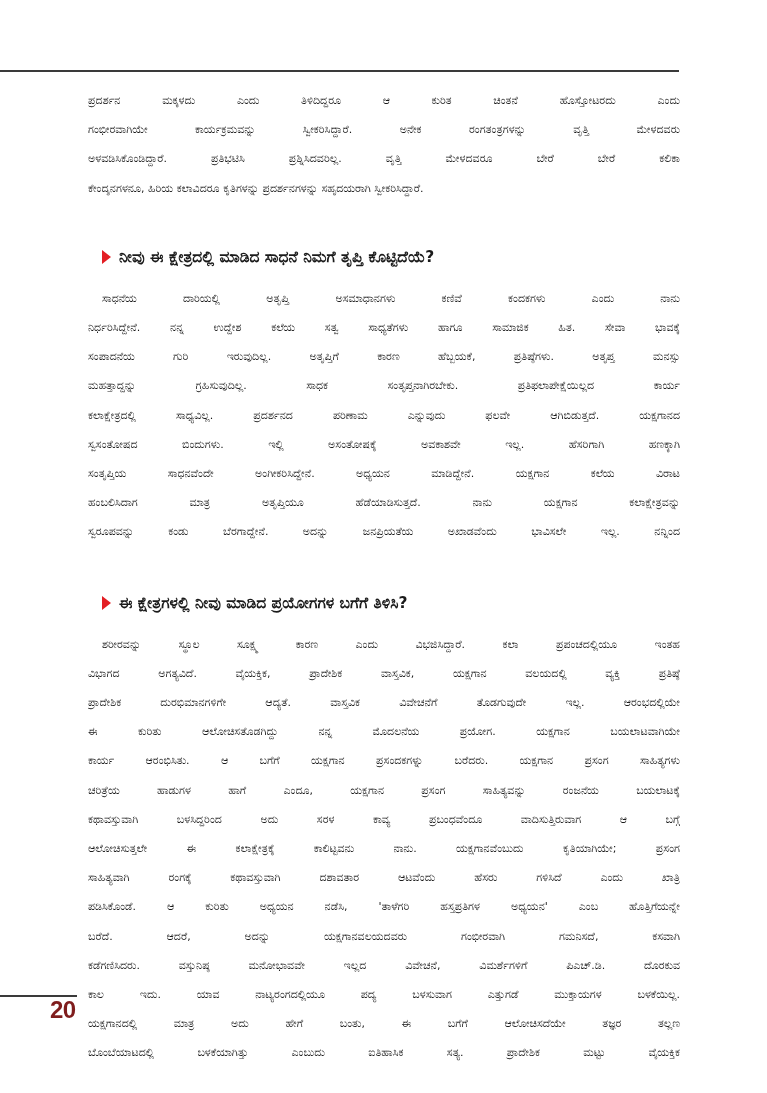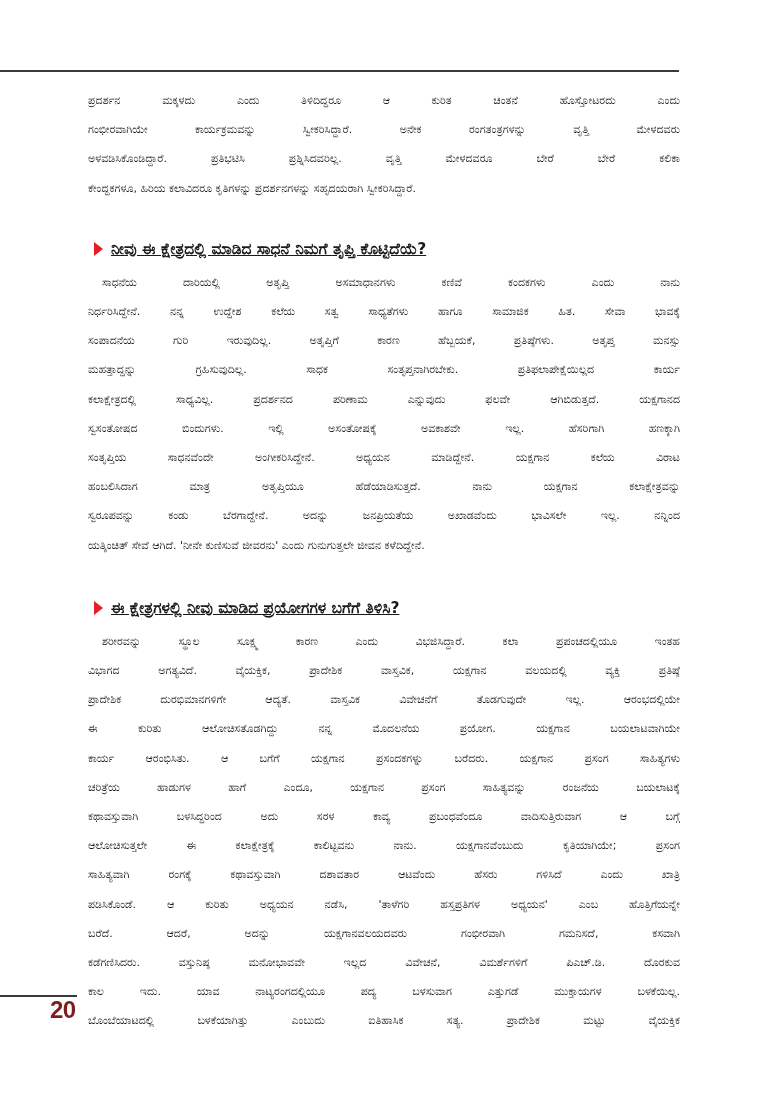--- a/index.html
+++ b/index.html
@@ -66,23 +66,22 @@
       text-align-last: left;
     }
     .para .line.indent {
       padding-left: 14px;
     }
     .question {
       display: flex;
       align-items: center;
       font-size: 15.5px;
       line-height: 29px;
-      margin: 4px;
+      margin: 12px;
       white-space: nowrap;
-      text-decoration: underline;
     }
     .marker {
       display: inline-block;
       width: 0;
       height: 0;
       border-top: 7px solid transparent;
       border-bottom: 7px solid transparent;
       border-left: 9px solid #e31e24;
       margin-right: 8px;
       margin-left: 2px;
@@ -94,41 +93,40 @@
 <body>
 
 <div class="top-rule"></div>
 
 <main class="content">
 
   <p class="para">
     <span class="line">ಪ್ರದರ್ಶನ ಮಕ್ಕಳದು ಎಂದು ತಿಳಿದಿದ್ದರೂ ಆ ಕುರಿತ ಚಿಂತನೆ ಹೊಸ್ತೋಟರದು ಎಂದು</span>
     <span class="line">ಗಂಭೀರವಾಗಿಯೇ ಕಾರ್ಯಕ್ರಮವನ್ನು ಸ್ವೀಕರಿಸಿದ್ದಾರೆ. ಅನೇಕ ರಂಗತಂತ್ರಗಳನ್ನು ವೃತ್ತಿ ಮೇಳದವರು</span>
     <span class="line">ಅಳವಡಿಸಿಕೊಂಡಿದ್ದಾರೆ. ಪ್ರತಿಭಟಿಸಿ ಪ್ರಶ್ನಿಸಿದವರಿಲ್ಲ. ವೃತ್ತಿ ಮೇಳದವರೂ ಬೇರೆ ಬೇರೆ ಕಲಿಕಾ</span>
-    <span class="line last">ಕೇಂದ್ದಕಗಳೂ, ಹಿರಿಯ ಕಲಾವಿದರೂ ಕೃತಿಗಳನ್ನು ಪ್ರದರ್ಶನಗಳನ್ನು ಸಹೃದಯರಾಗಿ ಸ್ವೀಕರಿಸಿದ್ದಾರೆ.</span>
+    <span class="line last">ಕೇಂದ್ಶನಗಳನೂ, ಹಿರಿಯ ಕಲಾವಿದರೂ ಕೃತಿಗಳನ್ನು ಪ್ರದರ್ಶನಗಳನ್ನು ಸಹೃದಯರಾಗಿ ಸ್ವೀಕರಿಸಿದ್ದಾರೆ.</span>
   </p>
 
   <div class="gap-1"></div>
 
   <h2 class="question">
     <span class="marker" style="border-left-color: rgb(227, 30, 36);"></span>
     <span>ನೀವು ಈ ಕ್ಷೇತ್ರದಲ್ಲಿ ಮಾಡಿದ ಸಾಧನೆ ನಿಮಗೆ ತೃಪ್ತಿ ಕೊಟ್ಟಿದೆಯೆ?</span>
   </h2>
 
   <p class="para">
     <span class="line indent">ಸಾಧನೆಯ ದಾರಿಯಲ್ಲಿ ಅತೃಪ್ತಿ ಅಸಮಾಧಾನಗಳು  ಕಣಿವೆ ಕಂದಕಗಳು ಎಂದು ನಾನು</span>
     <span class="line">ನಿರ್ಧರಿಸಿದ್ದೇನೆ. ನನ್ನ ಉದ್ದೇಶ ಕಲೆಯ ಸತ್ವ ಸಾಧ್ಯತೆಗಳು ಹಾಗೂ ಸಾಮಾಜಿಕ ಹಿತ. ಸೇವಾ ಭಾವಕ್ಕೆ</span>
     <span class="line">ಸಂಪಾದನೆಯ ಗುರಿ ಇರುವುದಿಲ್ಲ. ಅತೃಪ್ತಿಗೆ ಕಾರಣ  ಹೆಬ್ಬಯಕೆ, ಪ್ರತಿಷ್ಠೆಗಳು. ಅತೃಪ್ತ ಮನಸ್ಸು</span>
     <span class="line">ಮಹತ್ತಾದ್ದನ್ನು ಗ್ರಹಿಸುವುದಿಲ್ಲ. ಸಾಧಕ ಸಂತೃಪ್ತನಾಗಿರಬೇಕು. ಪ್ರತಿಫಲಾಪೇಕ್ಷೆಯಿಲ್ಲದ ಕಾರ್ಯ</span>
     <span class="line">ಕಲಾಕ್ಷೇತ್ರದಲ್ಲಿ ಸಾಧ್ಯವಿಲ್ಲ. ಪ್ರದರ್ಶನದ ಪರಿಣಾಮ ಎನ್ನುವುದು ಫಲವೇ ಆಗಿಬಿಡುತ್ತದೆ. ಯಕ್ಷಗಾನದ</span>
     <span class="line">ಸ್ವಸಂತೋಷದ ಬಿಂದುಗಳು. ಇಲ್ಲಿ ಅಸಂತೋಷಕ್ಕೆ ಅವಕಾಶವೇ ಇಲ್ಲ. ಹೆಸರಿಗಾಗಿ ಹಣಕ್ಕಾಗಿ</span>
     <span class="line">ಸಂತೃಪ್ತಿಯ ಸಾಧನವೆಂದೇ ಅಂಗೀಕರಿಸಿದ್ದೇನೆ. ಅಧ್ಯಯನ ಮಾಡಿದ್ದೇನೆ. ಯಕ್ಷಗಾನ ಕಲೆಯ ವಿರಾಟ</span>
     <span class="line">ಹಂಬಲಿಸಿದಾಗ ಮಾತ್ರ ಅತೃಪ್ತಿಯೂ ಹೆಡೆಯಾಡಿಸುತ್ತದೆ. ನಾನು ಯಕ್ಷಗಾನ ಕಲಾಕ್ಷೇತ್ರವನ್ನು</span>
     <span class="line">ಸ್ವರೂಪವನ್ನು ಕಂಡು ಬೆರಗಾದ್ದೇನೆ. ಅದನ್ನು ಜನಪ್ರಿಯತೆಯ ಅಖಾಡವೆಂದು ಭಾವಿಸಲೇ ಇಲ್ಲ. ನನ್ನಿಂದ</span>
-    <span class="line last">ಯತ್ಕಿಂಚಿತ್ ಸೇವೆ ಆಗಿದೆ. 'ನೀನೇ ಕುಣಿಸುವೆ ಜೀವರನು' ಎಂದು ಗುನುಗುತ್ತಲೇ ಜೀವನ ಕಳೆದಿದ್ದೇನೆ.</span>
   </p>
 
   <div class="gap-2"></div>
 
   <h2 class="question">
     <span class="marker" style="border-left-color: rgb(227, 30, 36);"></span>
     <span>ಈ ಕ್ಷೇತ್ರಗಳಲ್ಲಿ ನೀವು ಮಾಡಿದ ಪ್ರಯೋಗಗಳ ಬಗೆಗೆ ತಿಳಿಸಿ?</span>
   </h2>
 
   <p class="para">
@@ -138,20 +136,21 @@
     <span class="line">ಈ ಕುರಿತು ಆಲೋಚಿಸತೊಡಗಿದ್ದು ನನ್ನ ಮೊದಲನೆಯ ಪ್ರಯೋಗ. ಯಕ್ಷಗಾನ ಬಯಲಾಟವಾಗಿಯೇ</span>
     <span class="line">ಕಾರ್ಯ ಆರಂಭಿಸಿತು. ಆ ಬಗೆಗೆ ಯಕ್ಷಗಾನ ಪ್ರಸಂದಕಗಳ್ನು ಬರೆದರು. ಯಕ್ಷಗಾನ ಪ್ರಸಂಗ ಸಾಹಿತ್ಯಗಳು</span>
     <span class="line">ಚರಿತ್ರೆಯ ಹಾಡುಗಳ ಹಾಗೆ ಎಂದೂ, ಯಕ್ಷಗಾನ ಪ್ರಸಂಗ ಸಾಹಿತ್ಯವನ್ನು ರಂಜನೆಯ ಬಯಲಾಟಕ್ಕೆ</span>
     <span class="line">ಕಥಾವಸ್ತುವಾಗಿ ಬಳಸಿದ್ದರಿಂದ ಅದು ಸರಳ ಕಾವ್ಯ ಪ್ರಬಂಧವೆಂದೂ ವಾದಿಸುತ್ತಿರುವಾಗ ಆ ಬಗ್ಗೆ</span>
     <span class="line">ಆಲೋಚಿಸುತ್ತಲೇ ಈ ಕಲಾಕ್ಷೇತ್ರಕ್ಕೆ ಕಾಲಿಟ್ಟವನು ನಾನು. ಯಕ್ಷಗಾನವೆಂಬುದು ಕೃತಿಯಾಗಿಯೇ; ಪ್ರಸಂಗ</span>
     <span class="line">ಸಾಹಿತ್ಯವಾಗಿ ರಂಗಕ್ಕೆ ಕಥಾವಸ್ತುವಾಗಿ ದಶಾವತಾರ ಆಟವೆಂದು ಹೆಸರು ಗಳಿಸಿದೆ ಎಂದು ಖಾತ್ರಿ</span>
     <span class="line">ಪಡಿಸಿಕೊಂಡೆ. ಆ ಕುರಿತು ಅಧ್ಯಯನ ನಡೆಸಿ, 'ತಾಳೆಗರಿ ಹಸ್ತಪ್ರತಿಗಳ ಅಧ್ಯಯನ' ಎಂಬ ಹೊತ್ತಿಗೆಯನ್ನೇ</span>
     <span class="line">ಬರೆದೆ. ಆದರೆ,  ಅದನ್ನು ಯಕ್ಷಗಾನವಲಯದವರು ಗಂಭೀರವಾಗಿ ಗಮನಿಸದೆ, ಕಸವಾಗಿ</span>
     <span class="line">ಕಡೆಗಣಿಸಿದರು. ವಸ್ತುನಿಷ್ಠ ಮನೋಭಾವವೇ ಇಲ್ಲದ ವಿವೇಚನೆ, ವಿಮರ್ಶೆಗಳಿಗೆ ಪಿಎಚ್.ಡಿ. ದೊರಕುವ</span>
     <span class="line">ಕಾಲ ಇದು. ಯಾವ ನಾಟ್ಯರಂಗದಲ್ಲಿಯೂ ಪದ್ಯ ಬಳಸುವಾಗ ಎತ್ತುಗಡೆ ಮುಕ್ತಾಯಗಳ ಬಳಕೆಯಿಲ್ಲ.</span>
+    <span class="line">ಯಕ್ಷಗಾನದಲ್ಲಿ ಮಾತ್ರ ಅದು ಹೇಗೆ ಬಂತು, ಈ ಬಗೆಗೆ ಆಲೋಚಿಸದೆಯೇ ತಜ್ಞರ ತಲ್ಲಣ</span>
     <span class="line">ಬೊಂಬೆಯಾಟದಲ್ಲಿ ಬಳಕೆಯಾಗಿತ್ತು ಎಂಬುದು ಐತಿಹಾಸಿಕ ಸತ್ಯ. ಪ್ರಾದೇಶಿಕ ಮಟ್ಟು ವೈಯಕ್ತಿಕ</span>
 
   </p>
 
 </main>
 
 <div class="bottom-rule"></div>
 <div class="page-number">20</div>
 
 </body></html>

